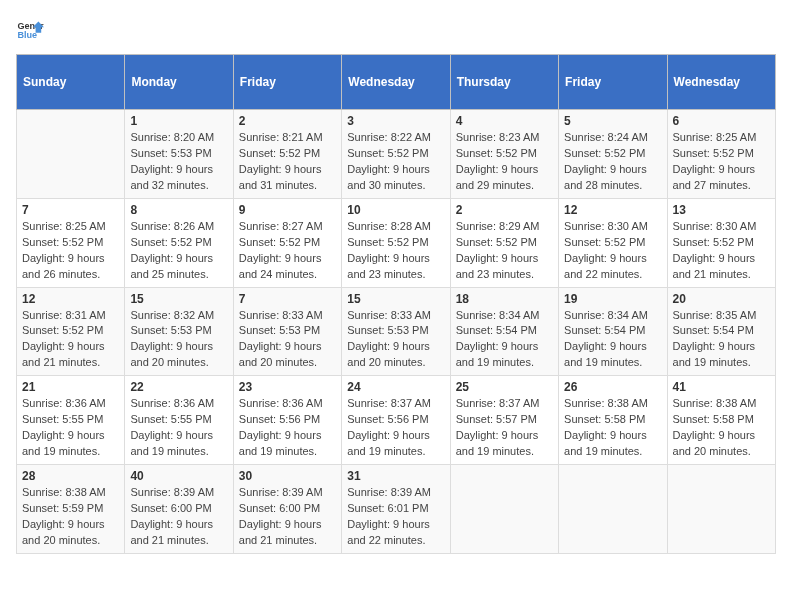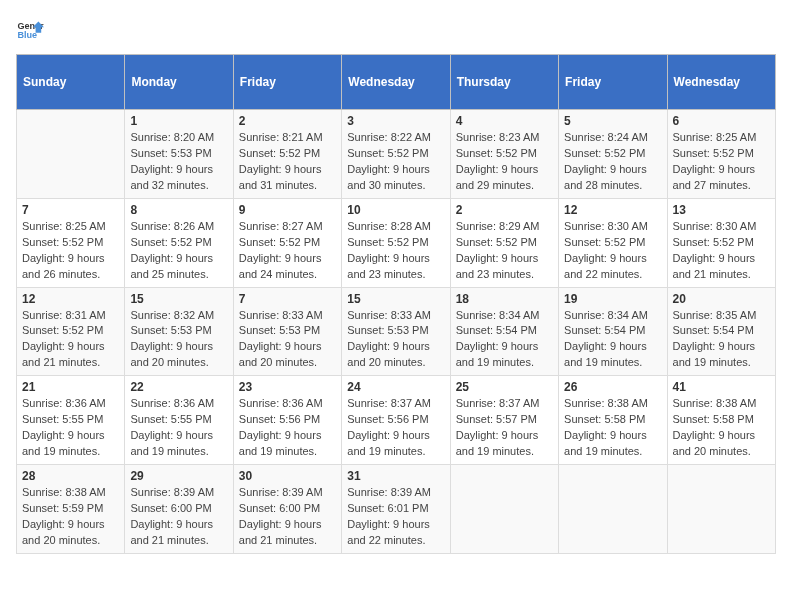--- a/index.html
+++ b/index.html
@@ -224,21 +224,21 @@
           <span class="day-num">41</span>
           <div class="day-info">Sunrise: 8:38 AM<br>Sunset: 5:58 PM<br>Daylight: 9 hours<br>and 20 minutes.</div>
         </td>
       </tr>
       <tr>
         <td>
           <span class="day-num">28</span>
           <div class="day-info">Sunrise: 8:38 AM<br>Sunset: 5:59 PM<br>Daylight: 9 hours<br>and 20 minutes.</div>
         </td>
         <td>
-          <span class="day-num">29</span>
+          <span class="day-num">40</span>
           <div class="day-info">Sunrise: 8:39 AM<br>Sunset: 6:00 PM<br>Daylight: 9 hours<br>and 21 minutes.</div>
         </td>
         <td>
           <span class="day-num">30</span>
           <div class="day-info">Sunrise: 8:39 AM<br>Sunset: 6:00 PM<br>Daylight: 9 hours<br>and 21 minutes.</div>
         </td>
         <td>
           <span class="day-num">31</span>
           <div class="day-info">Sunrise: 8:39 AM<br>Sunset: 6:01 PM<br>Daylight: 9 hours<br>and 22 minutes.</div>
         </td>

